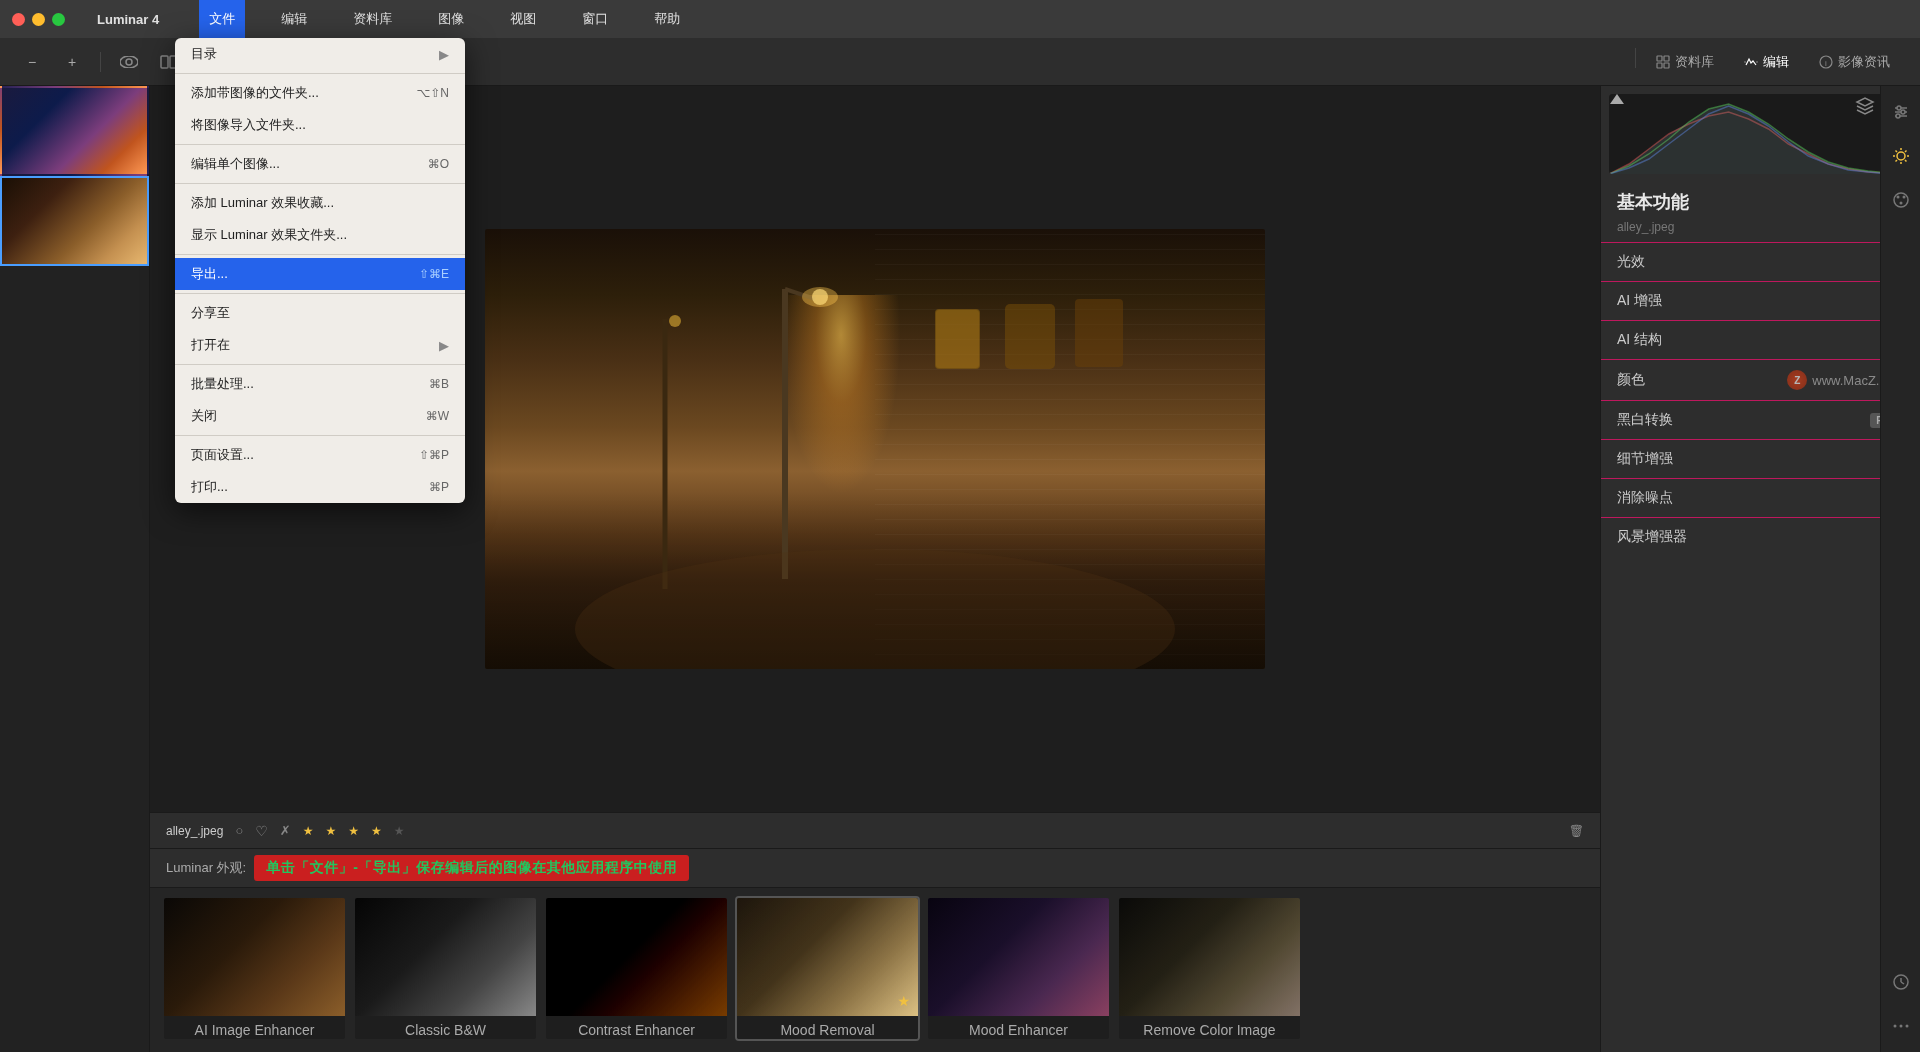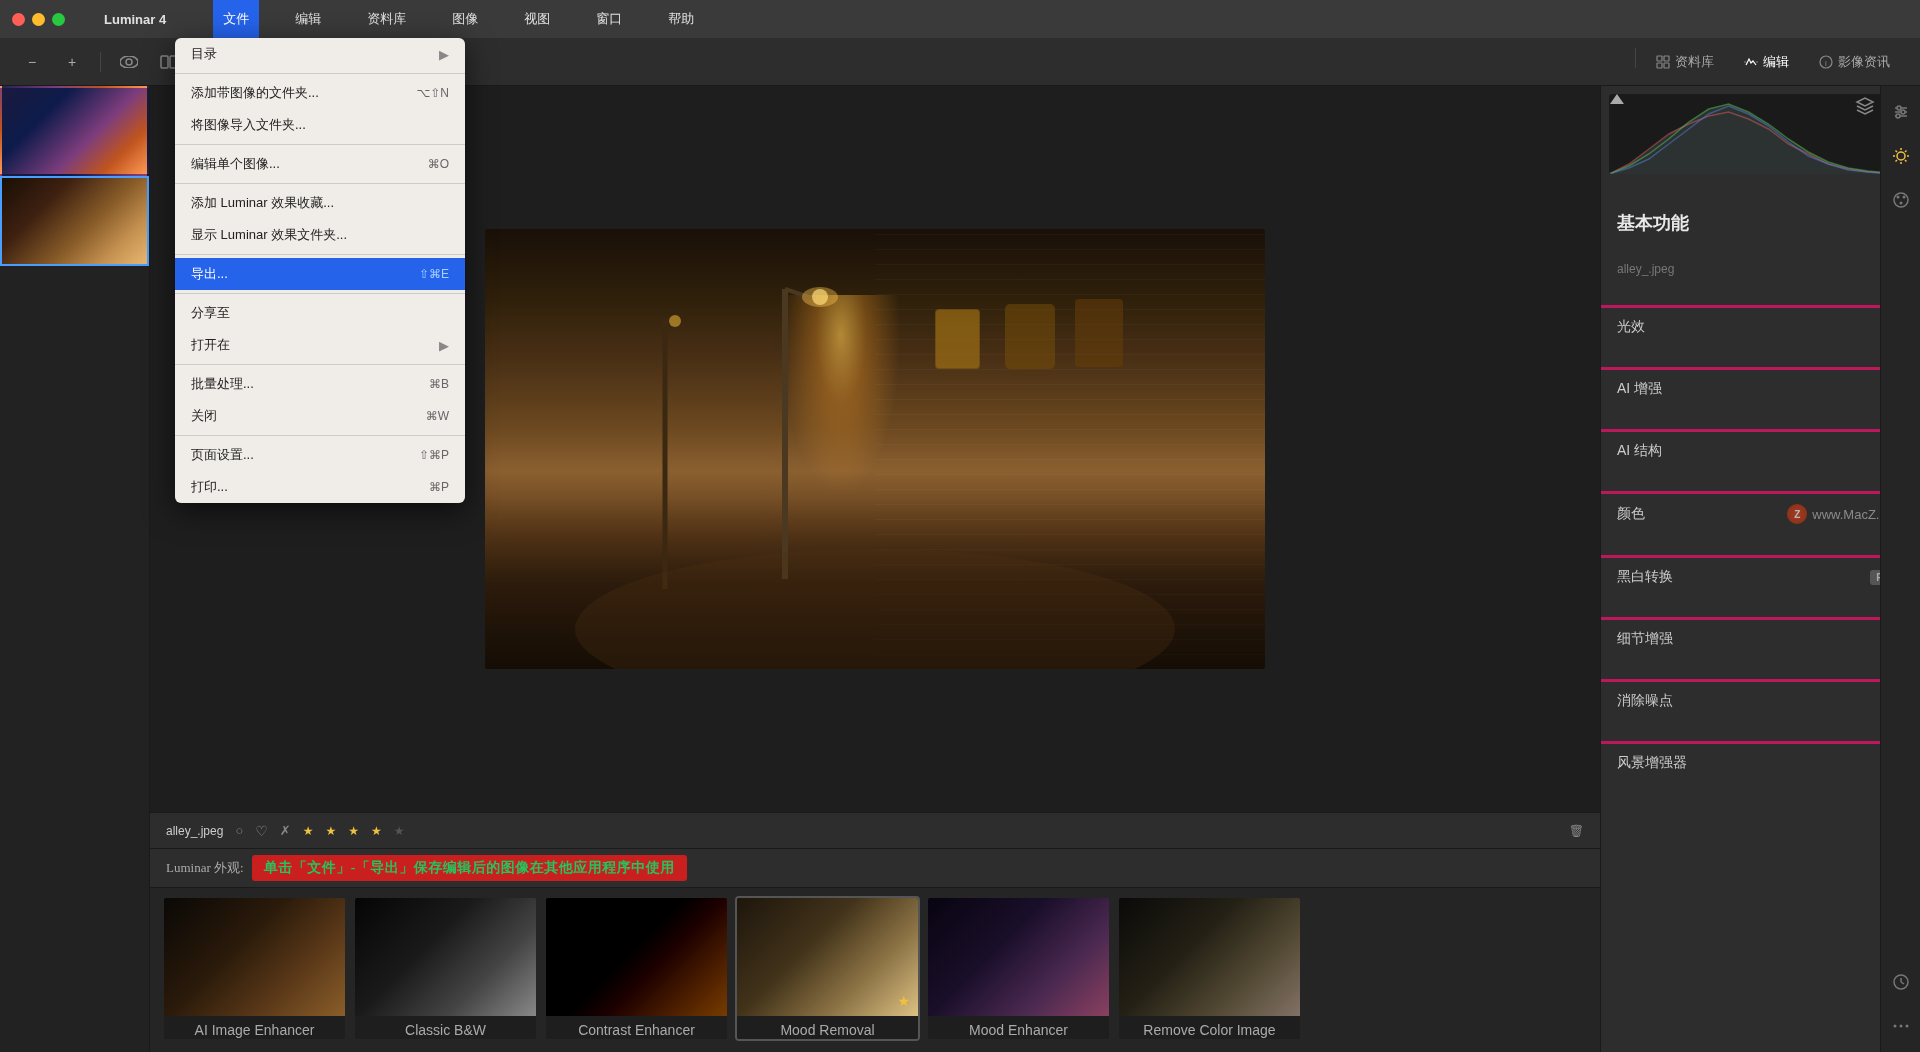--- a/index.html
+++ b/index.html
@@ -214,21 +214,20 @@
     
     .annotation-bar {
       background: #2d2d2d;
       border-top: 1px solid #1a1a1a;
       padding: 6px 16px;
       font-size: 13px;
       color: #aaa;
       display: flex;
       align-items: center;
       gap: 8px;
-      font-family: Liberation Serif, serif;
     }
     .annotation-text {
       background: rgba(220,30,30,0.9);
       color: #22c55e;
       font-size: 14px;
       font-weight: 700;
       padding: 4px 12px;
       border-radius: 3px;
       letter-spacing: 0.5px;
     }
@@ -308,21 +307,21 @@
       color: #e8e8e8;
       padding: 8px 16px 4px;
     }
     .panel-filename {
       font-size: 12px;
       color: #777;
       padding: 2px 16px 8px;
     }
     .panel-item {
       padding: 10px 16px;
-      border-top: 3px solid #be185d;
+      border-top: 1px solid #be185d;
       font-size: 14px;
       color: #ccc;
       cursor: pointer;
       display: flex;
       align-items: center;
       justify-content: space-between;
     }
     .pro-badge {
       background: #555;
       color: #aaa;
@@ -400,21 +399,21 @@
 <body>
 
 <div class="titlebar">
   <div class="traffic-lights">
     <div class="traffic-light tl-red"></div>
     <div class="traffic-light tl-yellow"></div>
     <div class="traffic-light tl-green"></div>
   </div>
 
   <span style="font-size:16px; color:#e0e0e0; margin-left:8px; cursor:pointer;"></span>
-  <span style="font-size:13px; font-weight:600; color:#e0e0e0; margin: 0 15px;">Luminar 4</span>
+  <span style="font-size:13px; font-weight:600; color:#e0e0e0; margin: 0 8px;">Luminar 4</span>
   <div class="menu-bar">
     <div class="menu-item active">文件</div>
     <div class="menu-item">编辑</div>
     <div class="menu-item">资料库</div>
     <div class="menu-item">图像</div>
     <div class="menu-item">视图</div>
     <div class="menu-item">窗口</div>
     <div class="menu-item">帮助</div>
   </div>
 </div>
@@ -577,21 +576,21 @@
         <div class="preset-label">Mood Enhancer</div>
       </div>
       <div class="preset-item">
         <div class="preset-img preset-remove"></div>
         <div class="preset-label">Remove Color Image</div>
       </div>
     </div>
 
   </div>
 
-  <div class="right-panel" style="position:relative;gap:21px;">
+  <div class="right-panel" style="position:relative;">
 
     <div class="histogram-area">
       <svg width="100%" height="80" viewBox="0 0 304 80" preserveAspectRatio="none">
 
         <defs>
           <linearGradient id="histGrad" x1="0" y1="0" x2="1" y2="0">
             <stop offset="0%" stop-color="#333"></stop>
             <stop offset="30%" stop-color="#556"></stop>
             <stop offset="60%" stop-color="#778"></stop>
             <stop offset="100%" stop-color="#aab"></stop>

